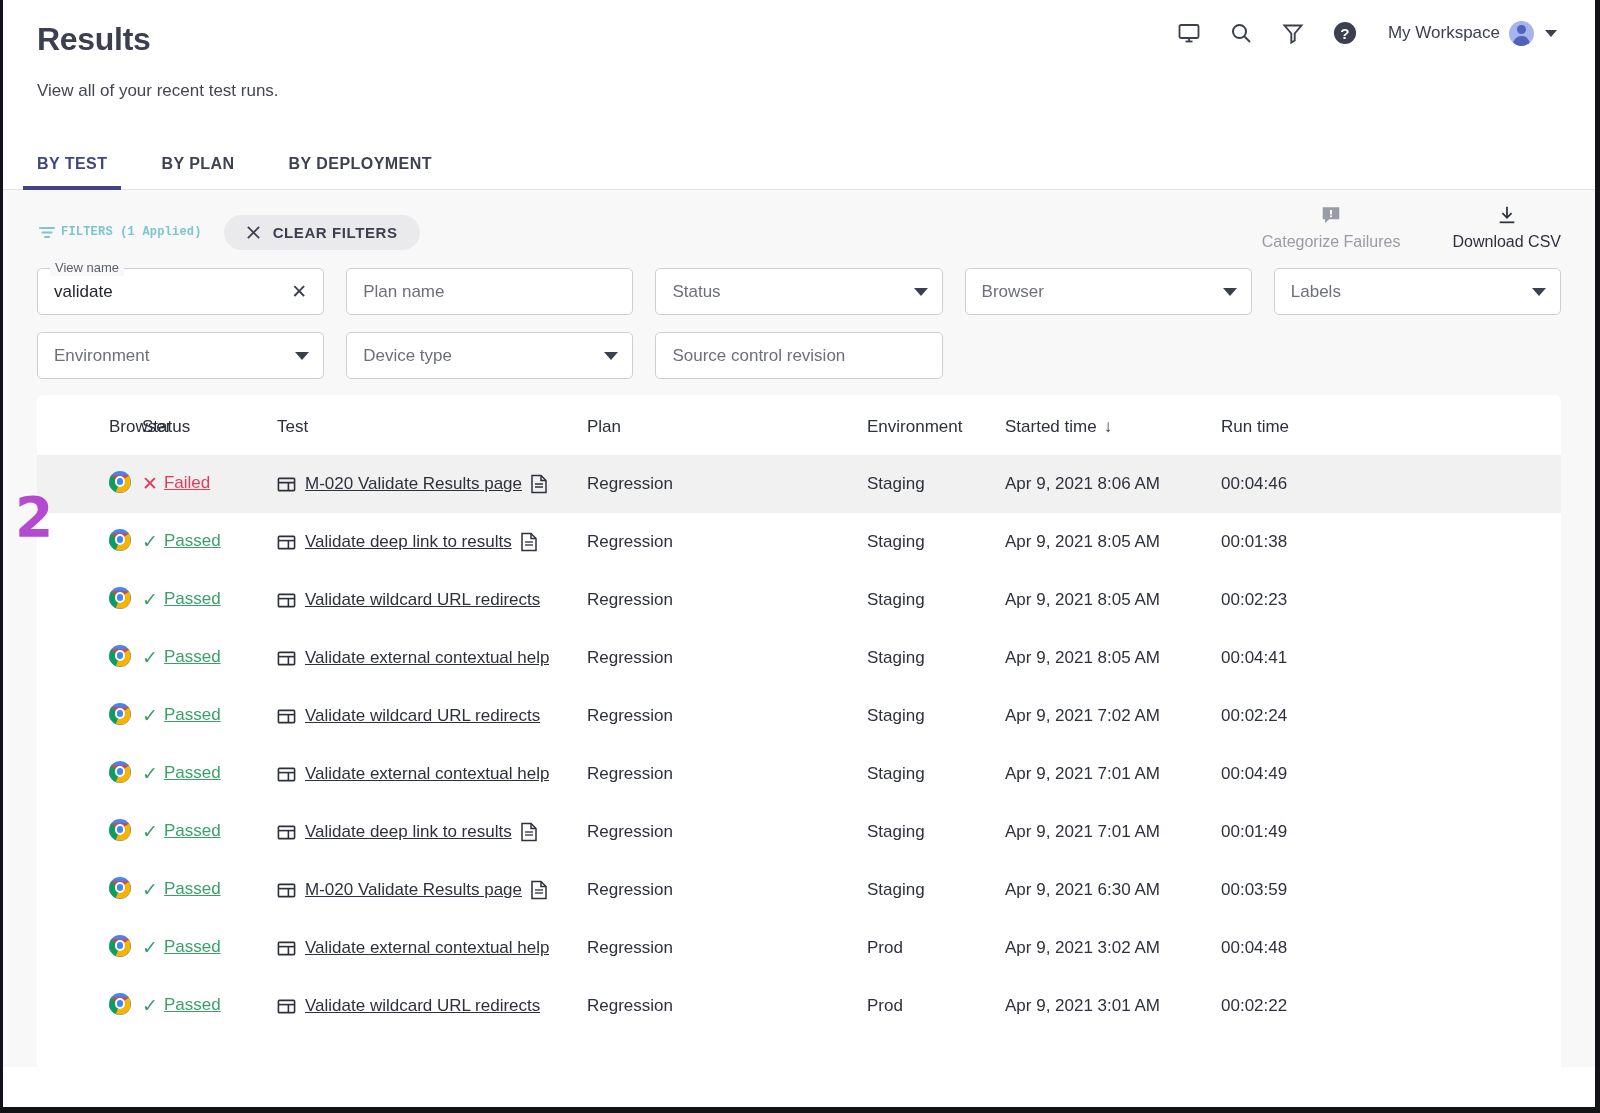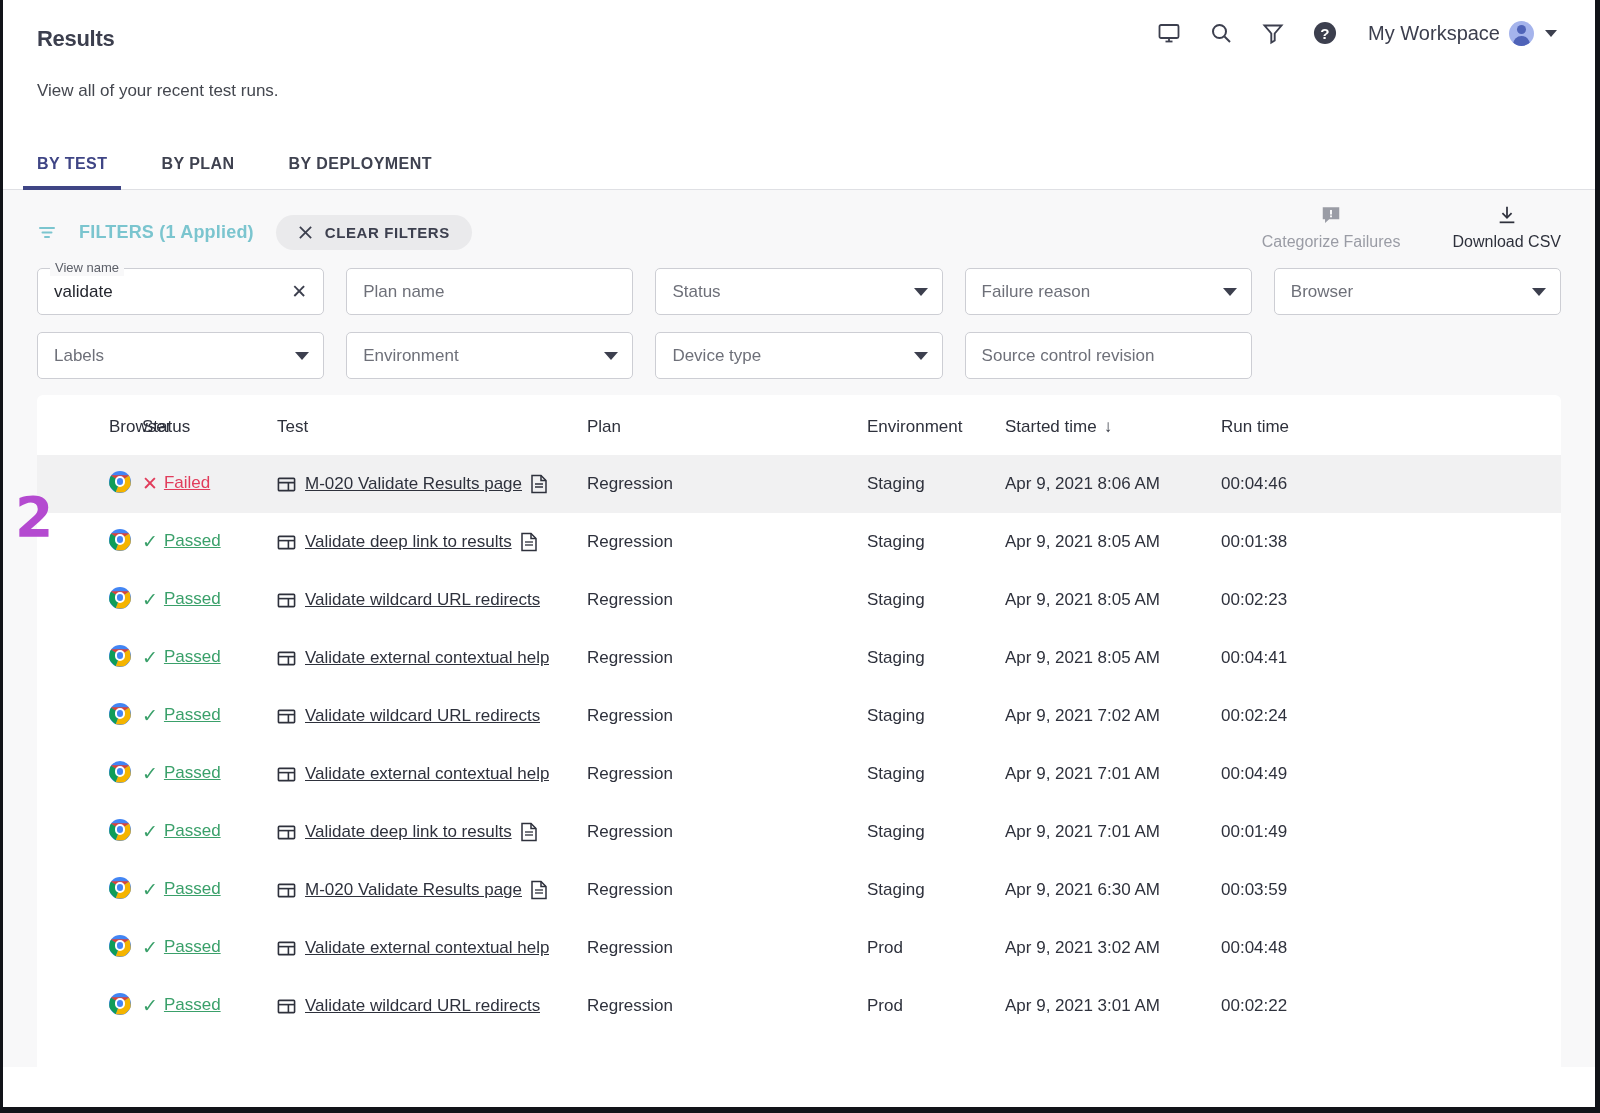--- a/index.html
+++ b/index.html
@@ -19,21 +19,21 @@
     border-top: 0;
   }
 
   
   .header {
     position: relative;
     padding: 18px 34px 0 34px;
     background: #ffffff;
   }
   .page-title {
-    font-size: 22px;
+    font-size: 32px;
     font-weight: 600;
     color: #3c3f4e;
     letter-spacing: -0.3px;
     line-height: 42px;
   }
   .page-sub {
     margin-top: 20px;
     font-size: 17px;
     color: #44474f;
     line-height: 22px;
@@ -53,21 +53,21 @@
     color: #3c3f4e;
     cursor: pointer;
   }
   .hicon svg { display: block; }
   .workspace {
     display: flex; align-items: center; gap: 9px;
     margin-left: 6px;
     cursor: pointer;
   }
   .workspace-label {
-    font-size: 20px;
+    font-size: 17px;
     color: #3c3f4e;
   }
   .avatar {
     width: 25px; height: 25px; border-radius: 50%;
     background: #a5b4ec;
     position: relative;
     overflow: hidden;
     flex: none;
   }
   .avatar::before {
@@ -129,26 +129,27 @@
     padding: 22px 34px 16px 34px;
     position: relative;
   }
   .filter-top {
     display: flex;
     align-items: center;
     gap: 22px;
     height: 40px;
   }
   .filters-label {
-    display: flex; align-items: center; gap: 22px;
+    display: flex; align-items: center; gap: 4px;
     color: #7bc5cf;
-    font-size: 18px;
+    font-size: 12px;
     font-weight: 700;
     letter-spacing: 0.2px;
     cursor: pointer;
+    font-family: Liberation Mono, monospace;
   }
   .clear-filters {
     display: flex; align-items: center; gap: 12px;
     background: #eaeaec;
     border-radius: 20px;
     padding: 9px 22px;
     font-size: 15px;
     font-weight: 600;
     letter-spacing: 0.6px;
     color: #3c3f4e;
@@ -400,25 +401,20 @@
       <div class="fld">
         <span class="ph">Plan name</span>
       </div>
 
       <div class="fld">
         <span class="ph">Status</span>
         <span class="spacer"></span>
         <span class="arrow"></span>
       </div>
 
-      <div class="fld">
-        <span class="ph">Failure reason</span>
-        <span class="spacer"></span>
-        <span class="arrow"></span>
-      </div>
 
       <div class="fld">
         <span class="ph">Browser</span>
         <span class="spacer"></span>
         <span class="arrow"></span>
       </div>
 
       <div class="fld">
         <span class="ph">Labels</span>
         <span class="spacer"></span>

